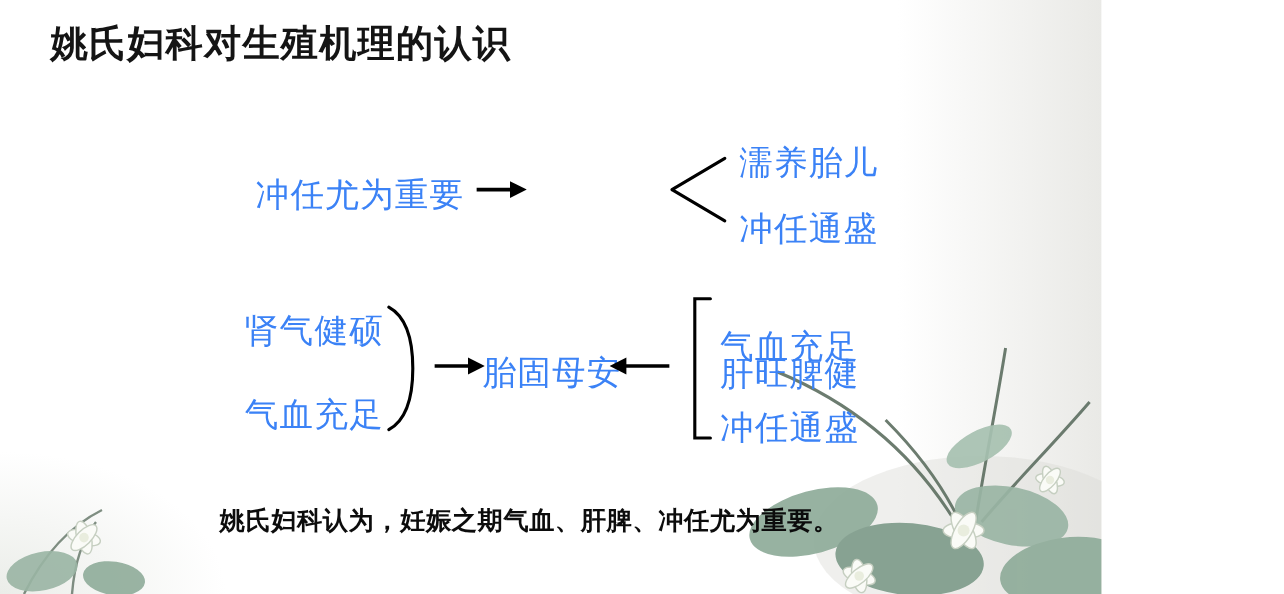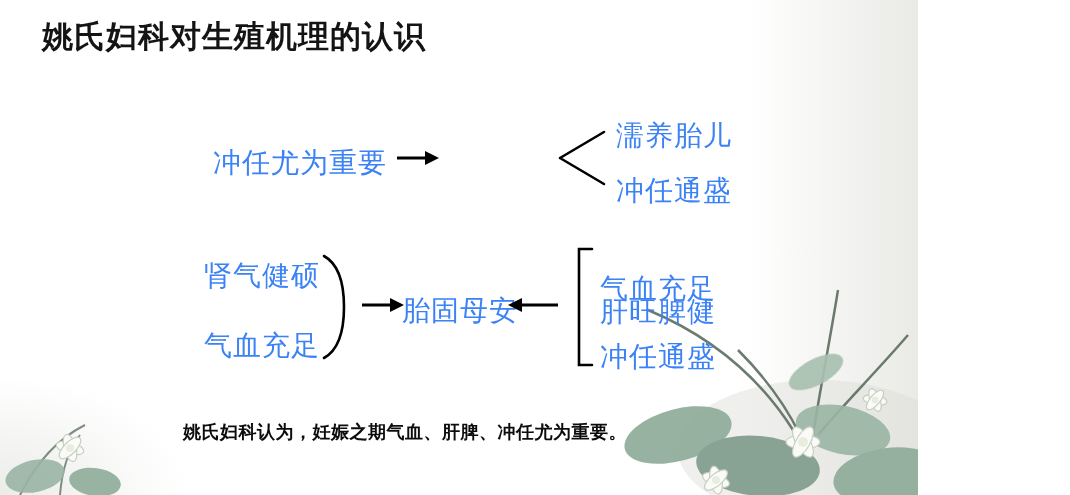--- a/index.html
+++ b/index.html
@@ -44,21 +44,21 @@
     white-space: nowrap;
     letter-spacing: 1px;
   }
   .glyph {
     position: absolute;
     line-height: 0;
   }
   .footer {
     position: absolute;
     left: 183px; top: 420px;
-    font-size: 18px;
+    font-size: 21px;
     font-weight: 700;
     color: #0c0c0c;
     white-space: nowrap;
     letter-spacing: 0.5px;
   }
   .deco {
     position: absolute;
     pointer-events: none;
     line-height: 0;
   }

